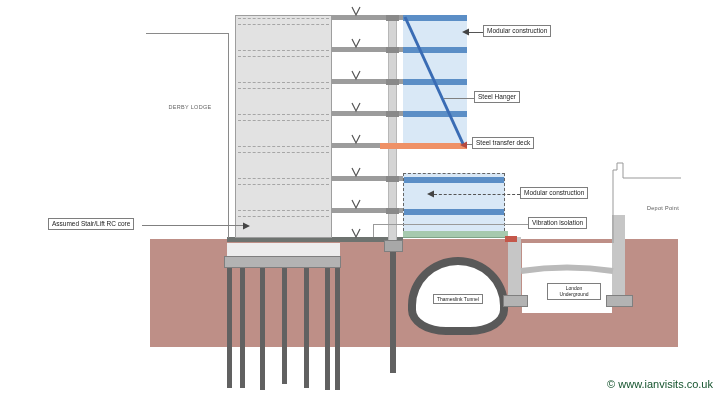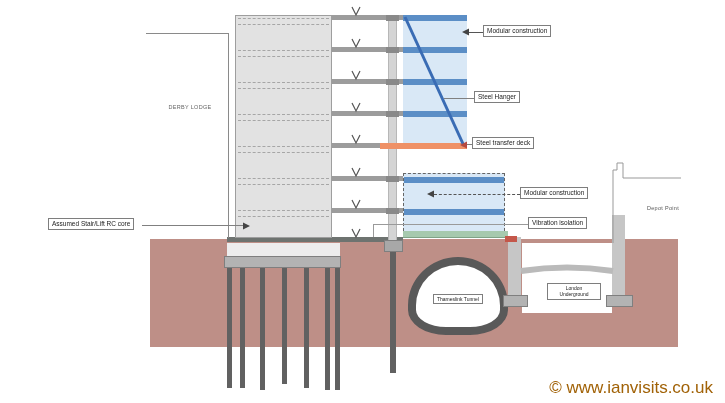--- a/index.html
+++ b/index.html
@@ -14,21 +14,21 @@
   .vl{position:absolute;width:1px;background:#8a8a8a;}
   .slab{position:absolute;height:5px;background:#9c9c9c;left:332px;width:71px;}
   .bar{position:absolute;left:0;right:0;height:6px;background:#5b8ec6;}
   .dfl{position:absolute;left:2px;right:2px;height:5px;border-top:1px dashed #a6a6a6;
        border-bottom:1px dashed #a6a6a6;}
   .pile{position:absolute;width:5px;background:#616161;}
   .tip{position:absolute;left:386px;width:13px;height:6px;background:#898989;}
   .foot{position:absolute;background:#b3b3b3;border:1px solid #7f7f7f;box-sizing:border-box;}
   .wall{position:absolute;background:#c6c6c6;}
   svg.overlay{position:absolute;left:0;top:0;pointer-events:none;}
-  .watermark{position:absolute;right:12px;top:378px;font-size:17px;color:#a16207;}
+  .watermark{position:absolute;right:12px;top:378px;font-size:11px;color:#14532d;}
 </style>
 </head>
 <body>
 
 <div class="canvas">
 
   <div class="abs" style="left:150px;top:239px;width:528px;height:108px;background:#be8f87;"></div>
 
   <div class="abs" style="left:227px;top:243px;width:113px;height:14px;background:#ededed;"></div>
   <div class="foot" style="left:224px;top:256px;width:117px;height:12px;"></div>

